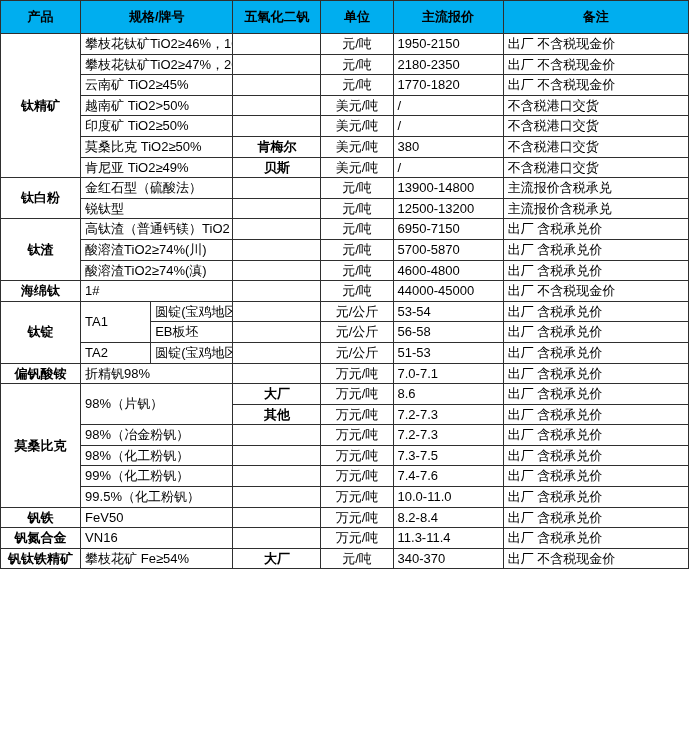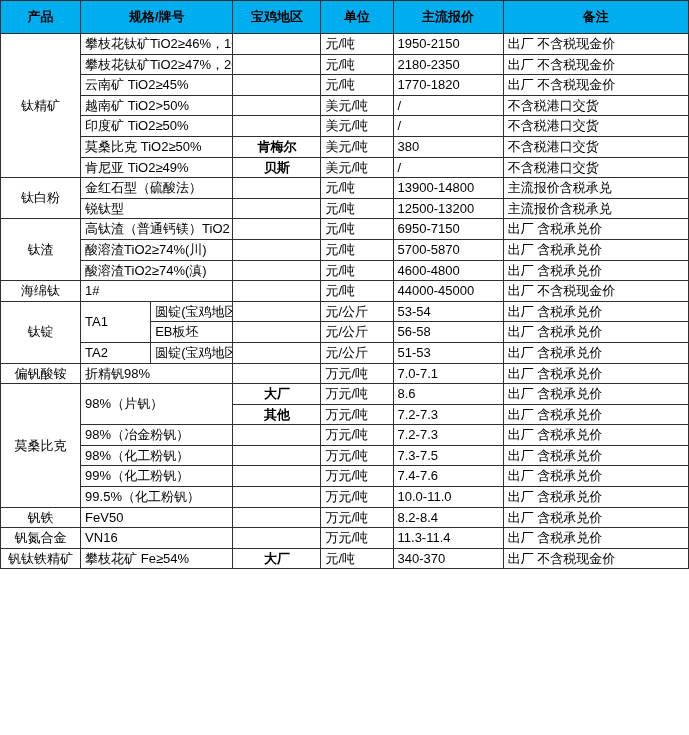--- a/index.html
+++ b/index.html
@@ -31,36 +31,37 @@
   thead th {
     background: #00aeef;
     color: #ffffff;
     font-weight: bold;
     text-align: center;
     height: 28px;
     font-size: 14px;
   }
   td.c-product {
     text-align: center;
-    font-weight: normal;
+    font-weight: bold;
     font-size: 14px;
   }
   td.c-spec {
     text-align: left;
     padding-left: 6px;
   }
   td.c-spec2 {
     text-align: left;
     padding-left: 6px;
   }
   td.c-maker {
     text-align: center;
     font-weight: bold;
   }
   td.c-unit {
+    text-align: center;
   }
   td.c-price {
     text-align: left;
   }
   td.c-note {
     text-align: left;
   }
   .col-product { width: 80px; }
   .col-spec { width: 152px; }
   .col-maker { width: 88px; }
@@ -78,21 +79,21 @@
     <col style="width:82px">
     <col class="col-maker">
     <col class="col-unit">
     <col class="col-price">
     <col class="col-note">
   </colgroup>
   <thead>
     <tr>
       <th>产品</th>
       <th colspan="2">规格/牌号</th>
-      <th>宝鸡地区</th>
+      <th>五氧化二钒</th>
       <th>单位</th>
       <th>主流报价</th>
       <th>备注</th>
     </tr>
   </thead>
   <tbody id="table-body">
       <tr>
         <td class="c-product" rowspan="7">钛精矿</td>
         <td class="c-spec" colspan="2">攀枝花钛矿TiO2≥46%，10低磷矿</td>
         <td class="c-maker"></td>

